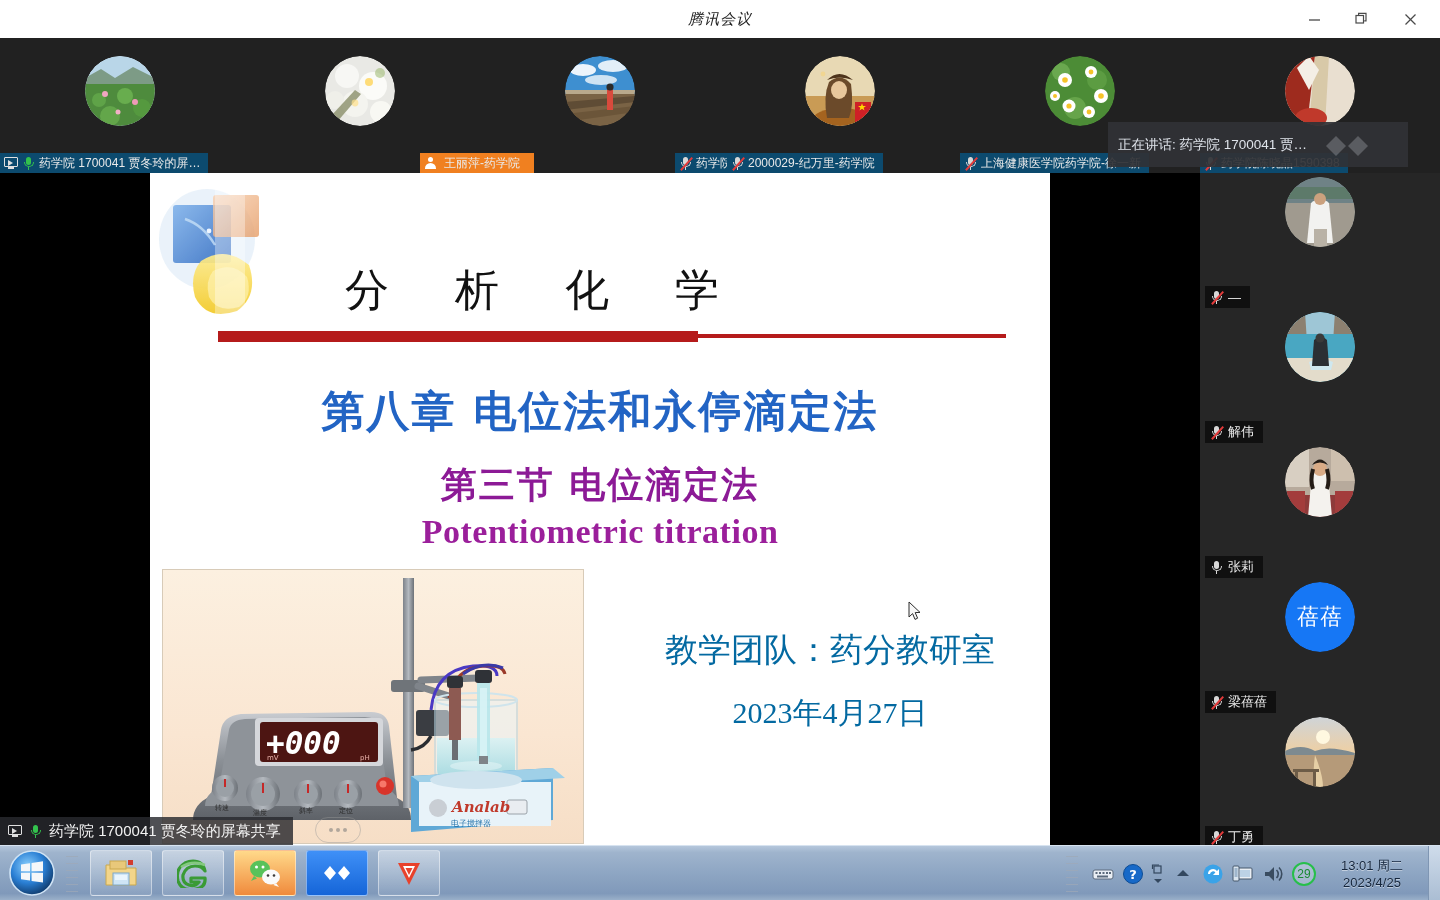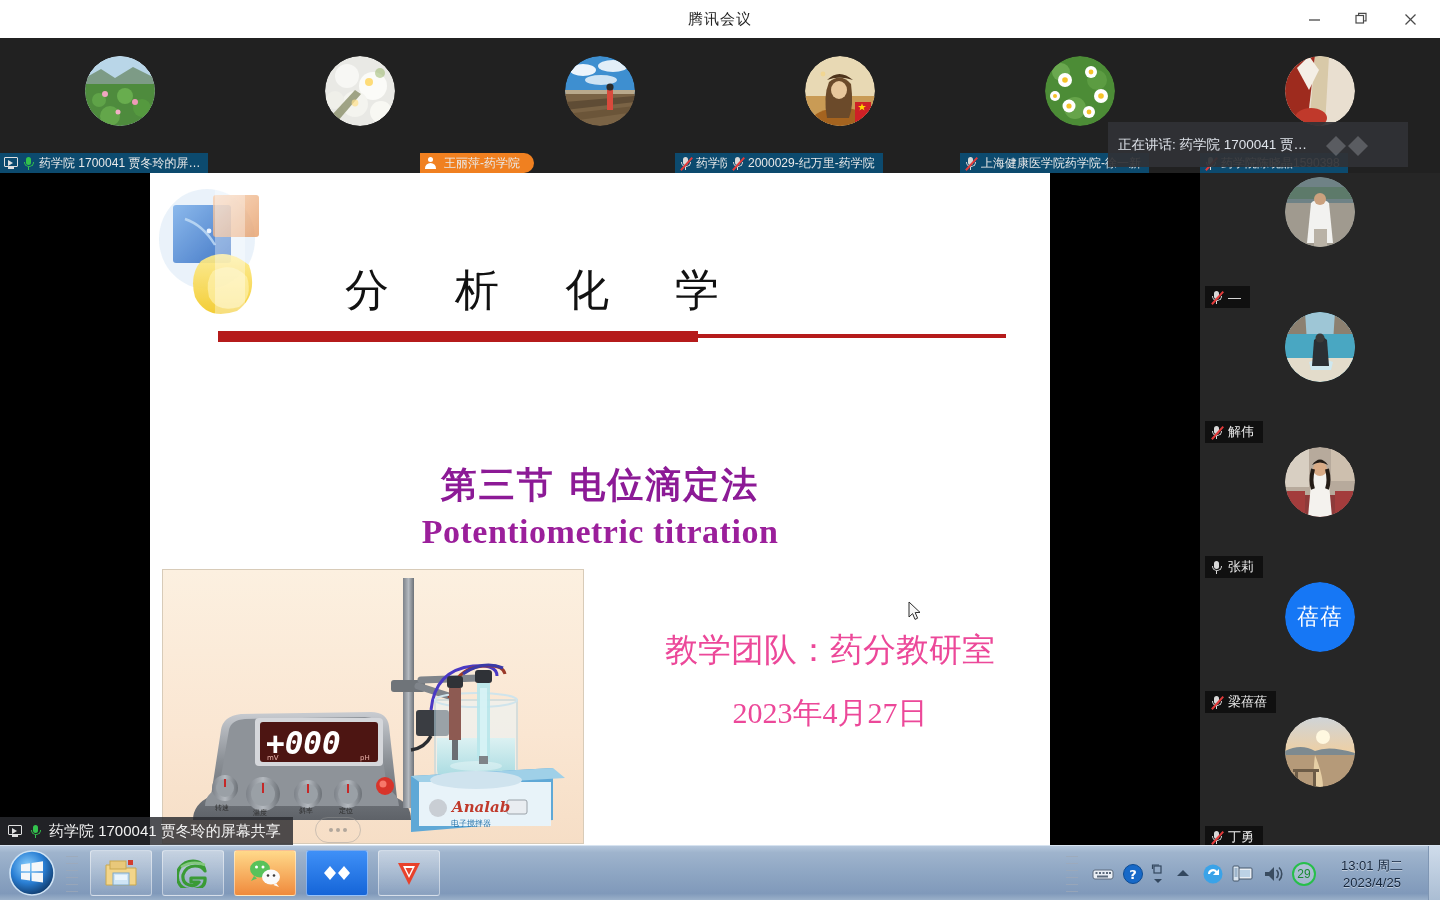--- a/index.html
+++ b/index.html
@@ -9,21 +9,21 @@
     background:#000;
   }
 
   
   .titlebar{
     position:absolute; left:0; top:0; width:1440px; height:38px;
     background:#ffffff;
     display:flex; align-items:center; justify-content:center;
   }
   .titlebar-text{
-    font-size:15px; color:#222; letter-spacing:1px;
+    font-size:15px; color:#222; letter-spacing:1px;font-style:italic;
   }
   .win-controls{
     position:absolute; right:8px; top:0; height:38px;
     display:flex; align-items:center; gap:4px;
   }
   .win-btn{
     width:44px; height:30px; display:flex; align-items:center; justify-content:center;
     color:#4a4a4a; font-size:15px; cursor:default;
   }
 
@@ -150,21 +150,21 @@
     font-family:"DejaVu Sans","Liberation Sans",sans-serif;
     font-size:36px; font-weight:bold; color:#8c1a96; letter-spacing:2px;
   }
   .section-en{
     position:absolute; left:0; top:340px; width:900px; text-align:center;
     font-family:"Liberation Serif","DejaVu Serif",serif;
     font-size:34px; font-weight:bold; color:#9b1f9b; letter-spacing:.5px;
   }
   .credits{
     position:absolute; left:460px; top:455px; width:440px; text-align:center;
-    font-family:"Liberation Serif","DejaVu Serif",serif; color:#ec4899;
+    font-family:"Liberation Serif","DejaVu Serif",serif; color:#0369a1;
   }
   .credits div{ margin-bottom:20px; }
   .cr1{ font-size:33px; }
   .cr2{ font-size:33px; }
   .cr3{ font-size:30px; }
 
   
   .appara{
     position:absolute; left:12px; top:396px; width:422px; height:275px;
     background:linear-gradient(180deg,#fcf0e0 0%,#fae6d2 60%,#f6dec6 100%);
@@ -341,21 +341,21 @@
           <circle cx="30" cy="48" r="13" fill="#f4f4ef"></circle>
             <circle cx="56" cy="56" r="11" fill="#f8f8f3"></circle>
           <circle cx="10" cy="44" r="9" fill="#efefe9"></circle>
           <path d="M6 60 L30 34 L36 38 L12 66Z" fill="#8a8f6a" opacity=".8"></path>
           <circle cx="44" cy="26" r="4" fill="#ffd24d" opacity=".75"></circle>
           <circle cx="30" cy="47" r="3.4" fill="#ffe08a" opacity=".7"></circle>
           <circle cx="55" cy="17" r="5" fill="#9ab86e" opacity=".55"></circle>
         </g>
       </svg>
     </div>
-    <div class="film-name orange" style="left:180px;border-radius:10px;">
+    <div class="film-name orange" style="left:180px;">
       <span class="person-ico">
           <span class="head"></span>
         </span>
       <span class="nm-txt" style="padding-right:6px;">王丽萍-药学院</span>
     </div>
   </div>
 
   <div class="film-tile" style="left:480px;width:240px;">
     <div class="film-avatar">
       <svg width="70" height="70" viewBox="0 0 70 70">
@@ -528,20 +528,21 @@
         <path d="M46 78 q24 -16 48 4 q10 30 -12 46 q-30 10 -42 -14 q-6 -22 6 -36Z" fill="url(#gy)" opacity=".92"></path>
         <path d="M58 88 q20 -10 34 6 q6 20 -8 30 q-22 6 -30 -10 q-4 -16 4 -26Z" fill="#fff4b0" opacity=".6"></path>
         <rect x="60" y="0" width="30" height="132" fill="#ffffff" opacity=".35"></rect>
       </g>
     </svg>
 
     <div class="slide-title">分 析 化 学</div>
     <div class="rule-thick"></div>
     <div class="rule-thin"></div>
 
+    <div class="chapter">第八章   电位法和永停滴定法</div>
     <div class="section">第三节  电位滴定法</div>
     <div class="section-en">Potentiometric  titration</div>
 
     <div class="credits">
       <div class="cr1">教学团队：药分教研室</div>
       <div class="cr3">2023年4月27日</div>
     </div>
 
     <div class="appara">
       <svg width="420" height="273" viewBox="0 0 420 273">

